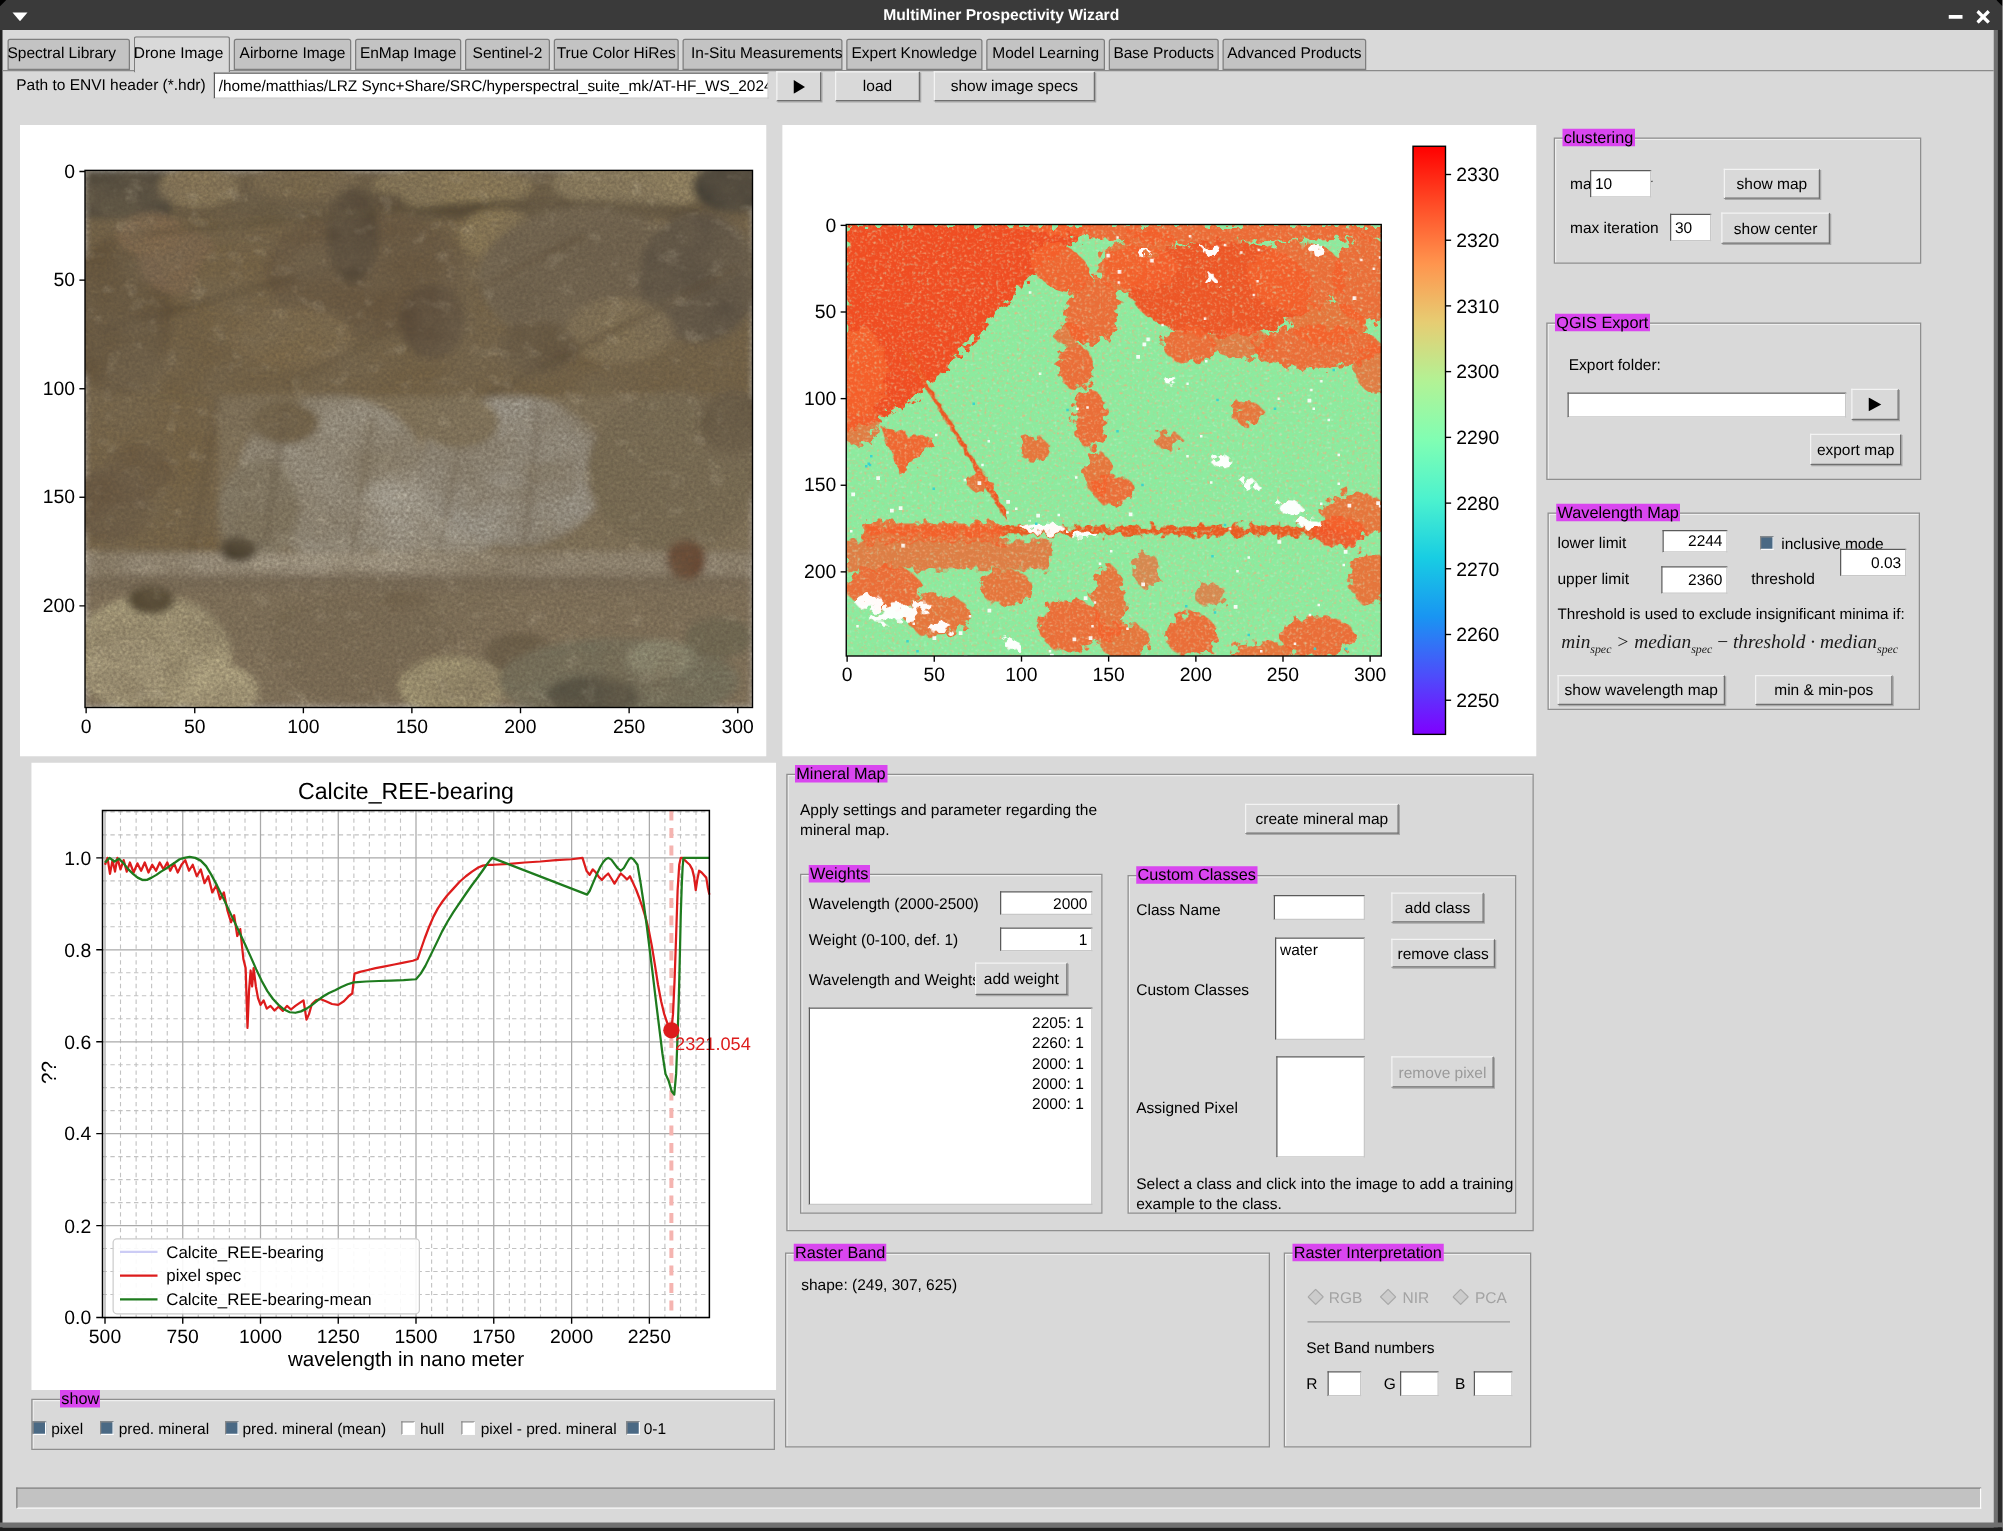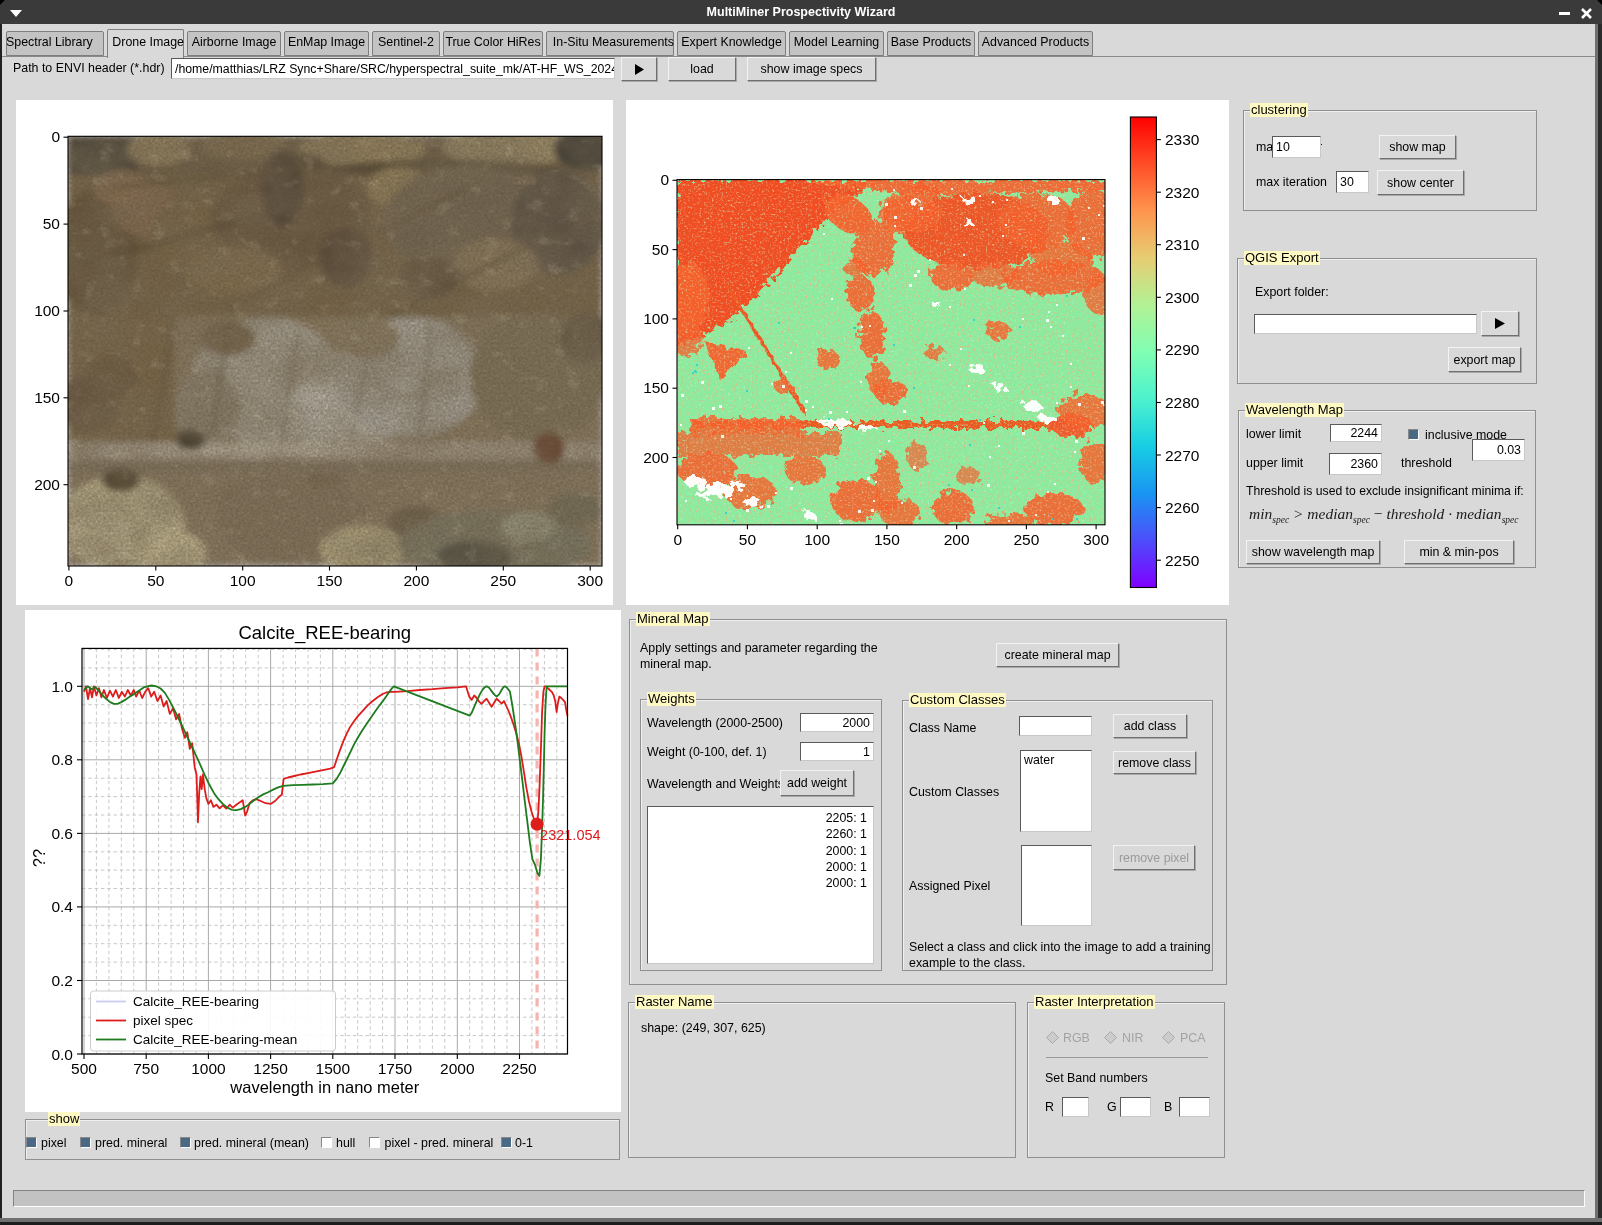--- a/index.html
+++ b/index.html
@@ -1,21 +1,21 @@
 <!DOCTYPE html>
 <html><head><meta charset="utf-8"><style>
 *{margin:0;padding:0;box-sizing:border-box}
 html,body{width:1602px;height:1225px;overflow:hidden;background:#d9d9d9;font-family:"Liberation Sans",sans-serif;}
 .abs{position:absolute}
 .lbl{position:absolute;font-size:12.4px;color:#000;white-space:nowrap;z-index:5}
 .btn{position:absolute;z-index:5;background:#d9d9d9;border:1px solid;border-color:#f3f3f3 #6f6f6f #6f6f6f #f3f3f3;box-shadow:1px 1px 0 #a8a8a8;font-size:12.4px;color:#000;text-align:center;display:flex;align-items:center;justify-content:center;white-space:nowrap}
 .ent{position:absolute;z-index:5;background:#fff;border:1px solid;border-color:#5a5a5a #c8c8c8 #c8c8c8 #5a5a5a;font-size:12.4px;color:#000;display:flex;align-items:center;white-space:nowrap;overflow:hidden;padding:0 3px}
 .ent.r{justify-content:flex-end}
 .lf{position:absolute;border:1px solid #8f8f8f;box-shadow:inset 1px 1px 0 #efefef}
-.lf>span{position:absolute;top:-8px;left:6px;background:#fef9c3;padding:0 1px;font-size:13px;color:#000;line-height:14px}
+.lf>span{position:absolute;top:-8px;left:6px;background:#d946ef;padding:0 1px;font-size:13px;color:#000;line-height:14px}
 .cb{position:absolute;z-index:5;width:11px;height:11px;border:1px solid;border-color:#888 #fdfdfd #fdfdfd #888}
 .cb.on{background:#4a6984}
 .cb.off{background:#fff}
 .lbox{position:absolute;z-index:5;background:#fff;border:1px solid;border-color:#5a5a5a #c8c8c8 #c8c8c8 #5a5a5a;font-size:12.4px;overflow:hidden}
 svg{position:absolute;display:block}
 </style></head><body>
 
 <div class="abs" style="left:16px;top:100px;width:597px;height:505px;background:#fff"></div>
 <div class="abs" style="left:626px;top:100px;width:603px;height:505px;background:#fff"></div>
 <svg style="left:16px;top:100px" width="597" height="505" viewBox="0 0 597 505">
@@ -522,21 +522,21 @@
 <div class="abs" style="left:1597px;top:0;width:5px;height:5px;background:#000;clip-path:polygon(0 0,100% 0,100% 100%)"></div>
 <div class="abs" style="left:0;top:24px;width:2px;height:1201px;background:#222"></div>
 <div class="abs" style="left:1595px;top:24px;width:3px;height:1201px;background:#707070"></div>
 <div class="abs" style="left:1598px;top:24px;width:4px;height:1201px;background:#2b2b2b"></div>
 <div class="abs" style="left:0;top:1218px;width:1602px;height:4px;background:#707070"></div>
 <div class="abs" style="left:0;top:1222px;width:1602px;height:3px;background:#1d1d1d"></div>
 <div class="abs" style="left:2px;top:56px;width:1593px;height:1px;background:#8a8a8a"></div>
 <div class="abs" style="left:6px;top:31px;width:98px;height:25px;background:#c3c3c3;border:1px solid #7e7e7e;border-radius:2px 2px 0 0"></div>
 <div class="lbl" style="left:6px;top:35px;width:98px;text-align:left">Spectral Library</div>
 <div class="abs" style="left:107px;top:29px;width:77px;height:29px;background:#d9d9d9;border:1px solid #7e7e7e;border-bottom:none;border-radius:2px 2px 0 0;z-index:3"></div>
-<div class="lbl" style="left:107px;top:35px;width:77px;text-align:right">Drone Image</div>
+<div class="lbl" style="left:107px;top:35px;width:77px;text-align:left">Drone Image</div>
 <div class="abs" style="left:187px;top:31px;width:94px;height:25px;background:#c3c3c3;border:1px solid #7e7e7e;border-radius:2px 2px 0 0"></div>
 <div class="lbl" style="left:187px;top:35px;width:94px;text-align:center">Airborne Image</div>
 <div class="abs" style="left:284px;top:31px;width:85px;height:25px;background:#c3c3c3;border:1px solid #7e7e7e;border-radius:2px 2px 0 0"></div>
 <div class="lbl" style="left:284px;top:35px;width:85px;text-align:center">EnMap Image</div>
 <div class="abs" style="left:372px;top:31px;width:68px;height:25px;background:#c3c3c3;border:1px solid #7e7e7e;border-radius:2px 2px 0 0"></div>
 <div class="lbl" style="left:372px;top:35px;width:68px;text-align:center">Sentinel-2</div>
 <div class="abs" style="left:443px;top:31px;width:100px;height:25px;background:#c3c3c3;border:1px solid #7e7e7e;border-radius:2px 2px 0 0"></div>
 <div class="lbl" style="left:443px;top:35px;width:100px;text-align:center">True Color HiRes</div>
 <div class="abs" style="left:546px;top:31px;width:128px;height:25px;background:#c3c3c3;border:1px solid #7e7e7e;border-radius:2px 2px 0 0"></div>
 <div class="lbl" style="left:546px;top:35px;width:128px;text-align:right">In-Situ Measurements</div>
@@ -635,21 +635,21 @@
 <div class="lbl" style="left:95px;top:1136px">pred. mineral</div>
 <div class="cb on" style="left:180px;top:1137px"></div>
 <div class="lbl" style="left:194px;top:1136px">pred. mineral (mean)</div>
 <div class="cb off" style="left:320.5px;top:1137px"></div>
 <div class="lbl" style="left:336px;top:1136px">hull</div>
 <div class="cb off" style="left:369px;top:1137px"></div>
 <div class="lbl" style="left:384.5px;top:1136px">pixel - pred. mineral</div>
 <div class="cb on" style="left:500.5px;top:1137px"></div>
 <div class="lbl" style="left:515px;top:1136px">0-1</div>
 <div class="lf" style="left:628px;top:1002px;width:388px;height:156px">
-    <span>Raster Name</span>
+    <span>Raster Band</span>
   </div>
 <div class="lbl" style="left:641px;top:1021px">shape: (249, 307, 625)</div>
 <div class="lf" style="left:1027px;top:1002px;width:198px;height:156px">
     <span>Raster Interpretation</span>
   </div>
 <svg style="left:1046px;top:1031px" width="13" height="13">
     <path d="M6.5 0.5 L12.5 6.5 L6.5 12.5 L0.5 6.5 Z" fill="#cccccc" stroke="#a9a9a9" stroke-width="1"></path>
   </svg>
 <div class="lbl" style="left:1063px;top:1031px;color:#a3a3a3">RGB</div>
 <svg style="left:1104px;top:1031px" width="13" height="13">

